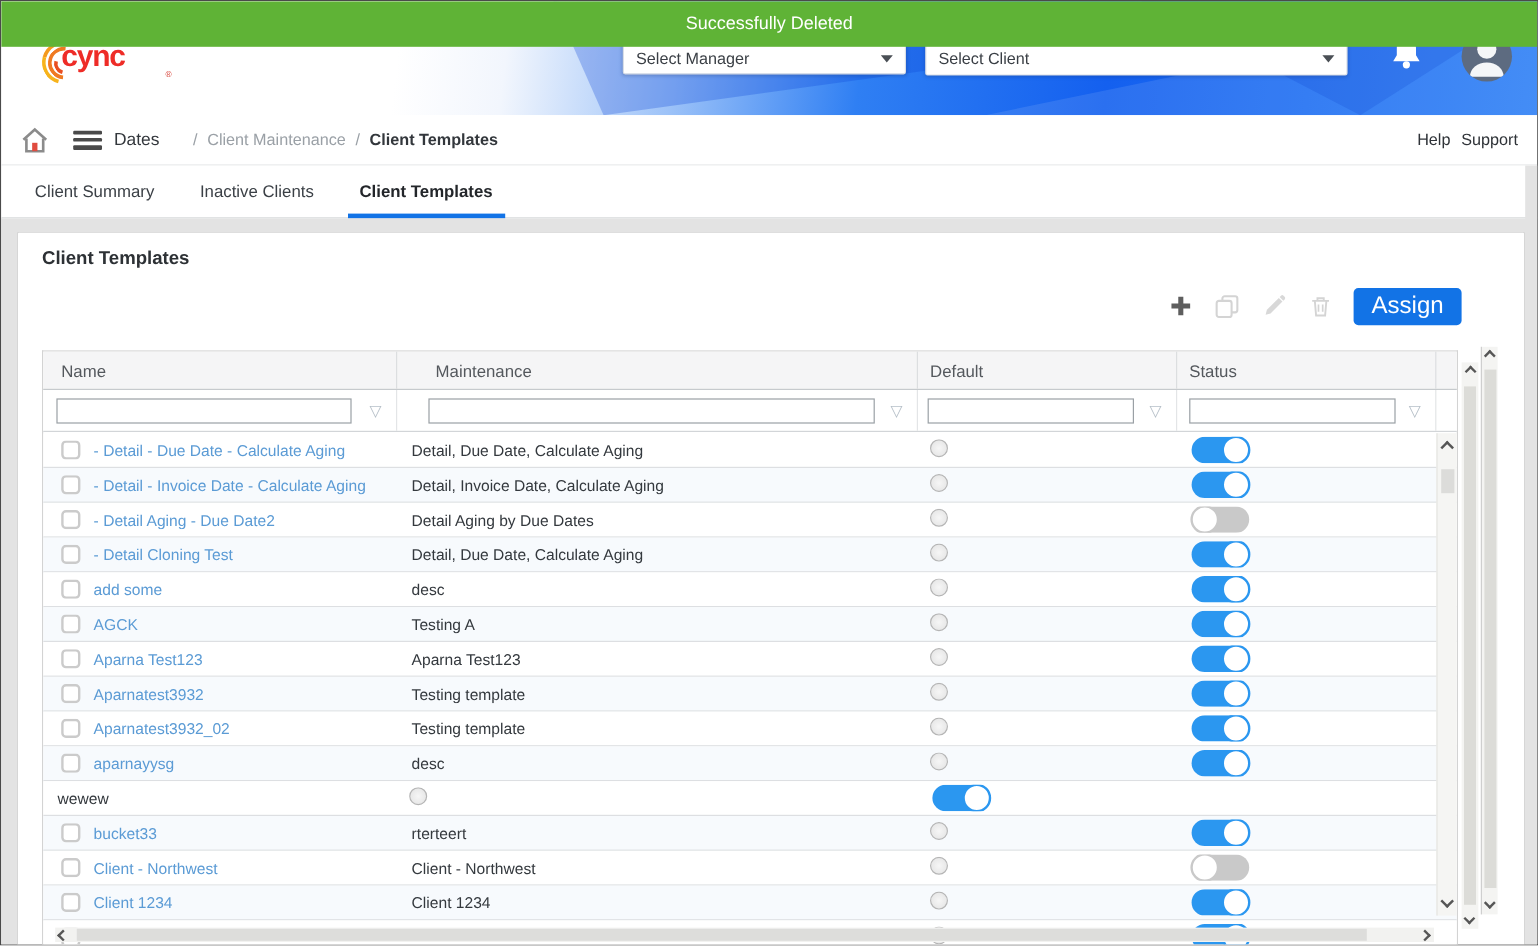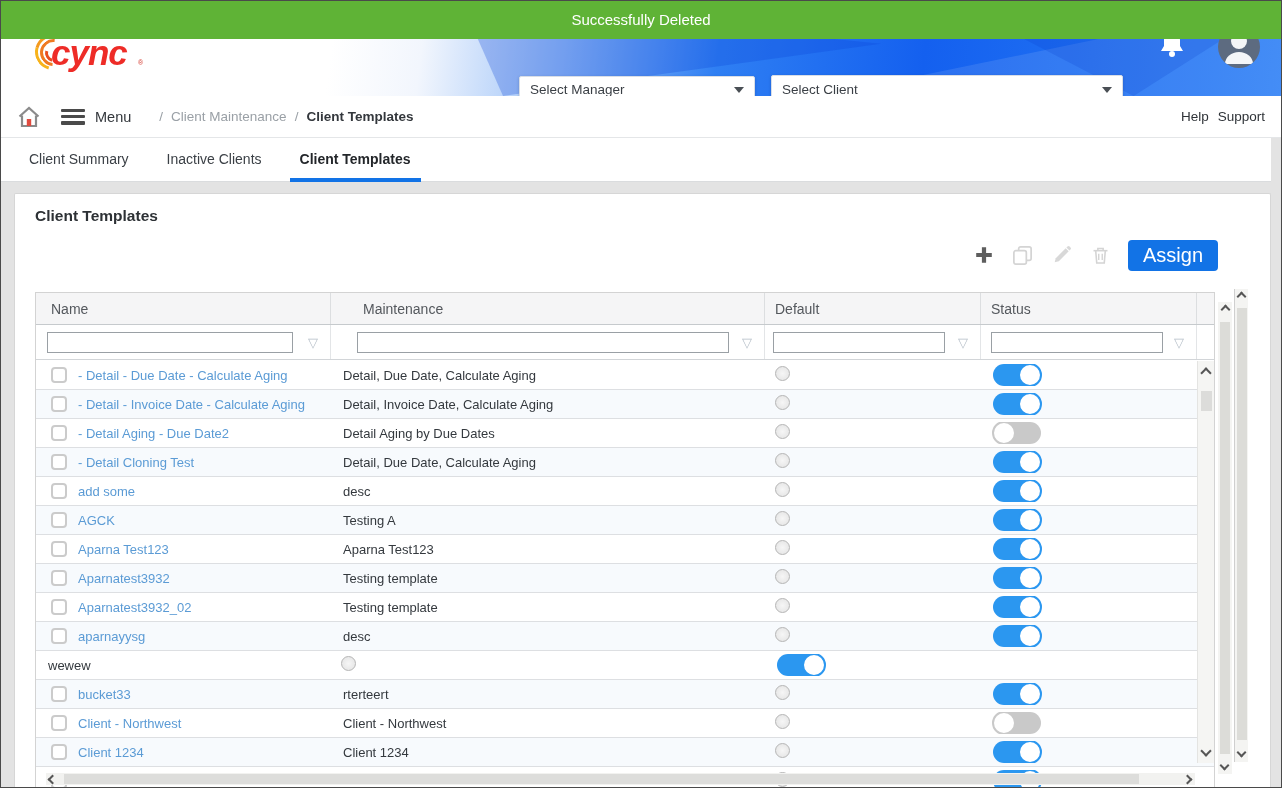--- a/index.html
+++ b/index.html
@@ -19,25 +19,25 @@
                   background:rgba(10,70,215,0.28); clip-path:polygon(0 0,100% 45%,10% 100%); }
   .header .tri3 { position:absolute; left:950px; top:0; width:332px; height:95px;
                   background:rgba(8,58,200,0.18); clip-path:polygon(0 0,100% 0,55% 100%); }
 
   .logo { position:absolute; left:34px; top:32px; width:120px; height:44px; }
   .logo .arcs { position:absolute; left:0; top:0; width:38px; height:38px; }
   .logo .arc { position:absolute; border-radius:50%; border:3px solid transparent; }
   .logo .a1 { width:36px; height:36px; left:0; top:1px; border-left-color:#f7b31c; border-top-color:#f49a1e; transform:rotate(-30deg); }
   .logo .a2 { width:27px; height:27px; left:5px; top:6px; border-left-color:#ef7a22; border-top-color:#ef7a22; transform:rotate(-40deg); }
   .logo .a3 { width:18px; height:18px; left:10px; top:11px; border-left-color:#e94e20; transform:rotate(-30deg); }
-  .logo .word { position:absolute; left:16px; top:0px; font-size:35px; font-weight:700; letter-spacing:-1px; color:#ee2c27;font-style:italic; }
+  .logo .word { position:absolute; left:16px; top:0px; font-size:25px; font-weight:700; letter-spacing:-1px; color:#ee2c27; }
   .logo .reg { position:absolute; left:103px; top:26px; font-size:7px; color:#d4372c; }
 
   .hdr-select { position:absolute; background:#fff; border:1px solid #d9dee6; box-shadow:0 1px 3px rgba(20,40,90,.25);
-                border-radius:2px; display:flex; align-items:center; padding:0 10px; cursor:pointer;margin-top:41px; }
+                border-radius:2px; display:flex; align-items:center; padding:0 10px; cursor:pointer; }
   .hdr-select .val { font-size:13.5px; color:#3a3f45; flex:1; }
   .hdr-select .caret { width:0; height:0; border-left:5px solid transparent; border-right:5px solid transparent; border-top:6px solid #4a4f55; }
   .sel-manager { left:518px; top:34px; width:236px; height:27px; }
   .sel-client  { left:770px; top:33px; width:352px; height:29px; }
 
   .bell { position:absolute; left:1156px; top:24px; width:30px; height:36px; }
   .avatar { position:absolute; left:1217px; top:25px; width:42px; height:42px; border-radius:50%; background:#5d6b80; overflow:hidden; }
 
   
   .crumb-row { position:absolute; left:0; top:95px; width:100%; height:42px; background:#fff; border-bottom:1px solid #e4e6e8;
@@ -187,21 +187,21 @@
         <path d="M2.5 11.5 L12 3 L21.5 11.5" fill="none" stroke="#8b8b8b" stroke-width="2.2"></path>
         <path d="M5 10.5 V21 H19 V10.5" fill="none" stroke="#8b8b8b" stroke-width="2.2"></path>
         <rect x="9.8" y="14" width="4.4" height="7" fill="#e04b3f"></rect>
       </svg>
     </div>
     <div class="burger">
         <i></i>
         <i></i>
         <i></i>
       </div>
-    <span class="menu-lbl">Menu</span>
+    <span class="menu-lbl">Dates</span>
     <div class="crumbs">
       <span class="sep">/</span>
       <span class="dim">Client Maintenance</span>
       <span class="sep">/</span>
       <span class="cur">Client Templates</span>
     </div>
     <div class="crumb-right">
       <span>Help</span>
       <span>Support</span>
     </div>

